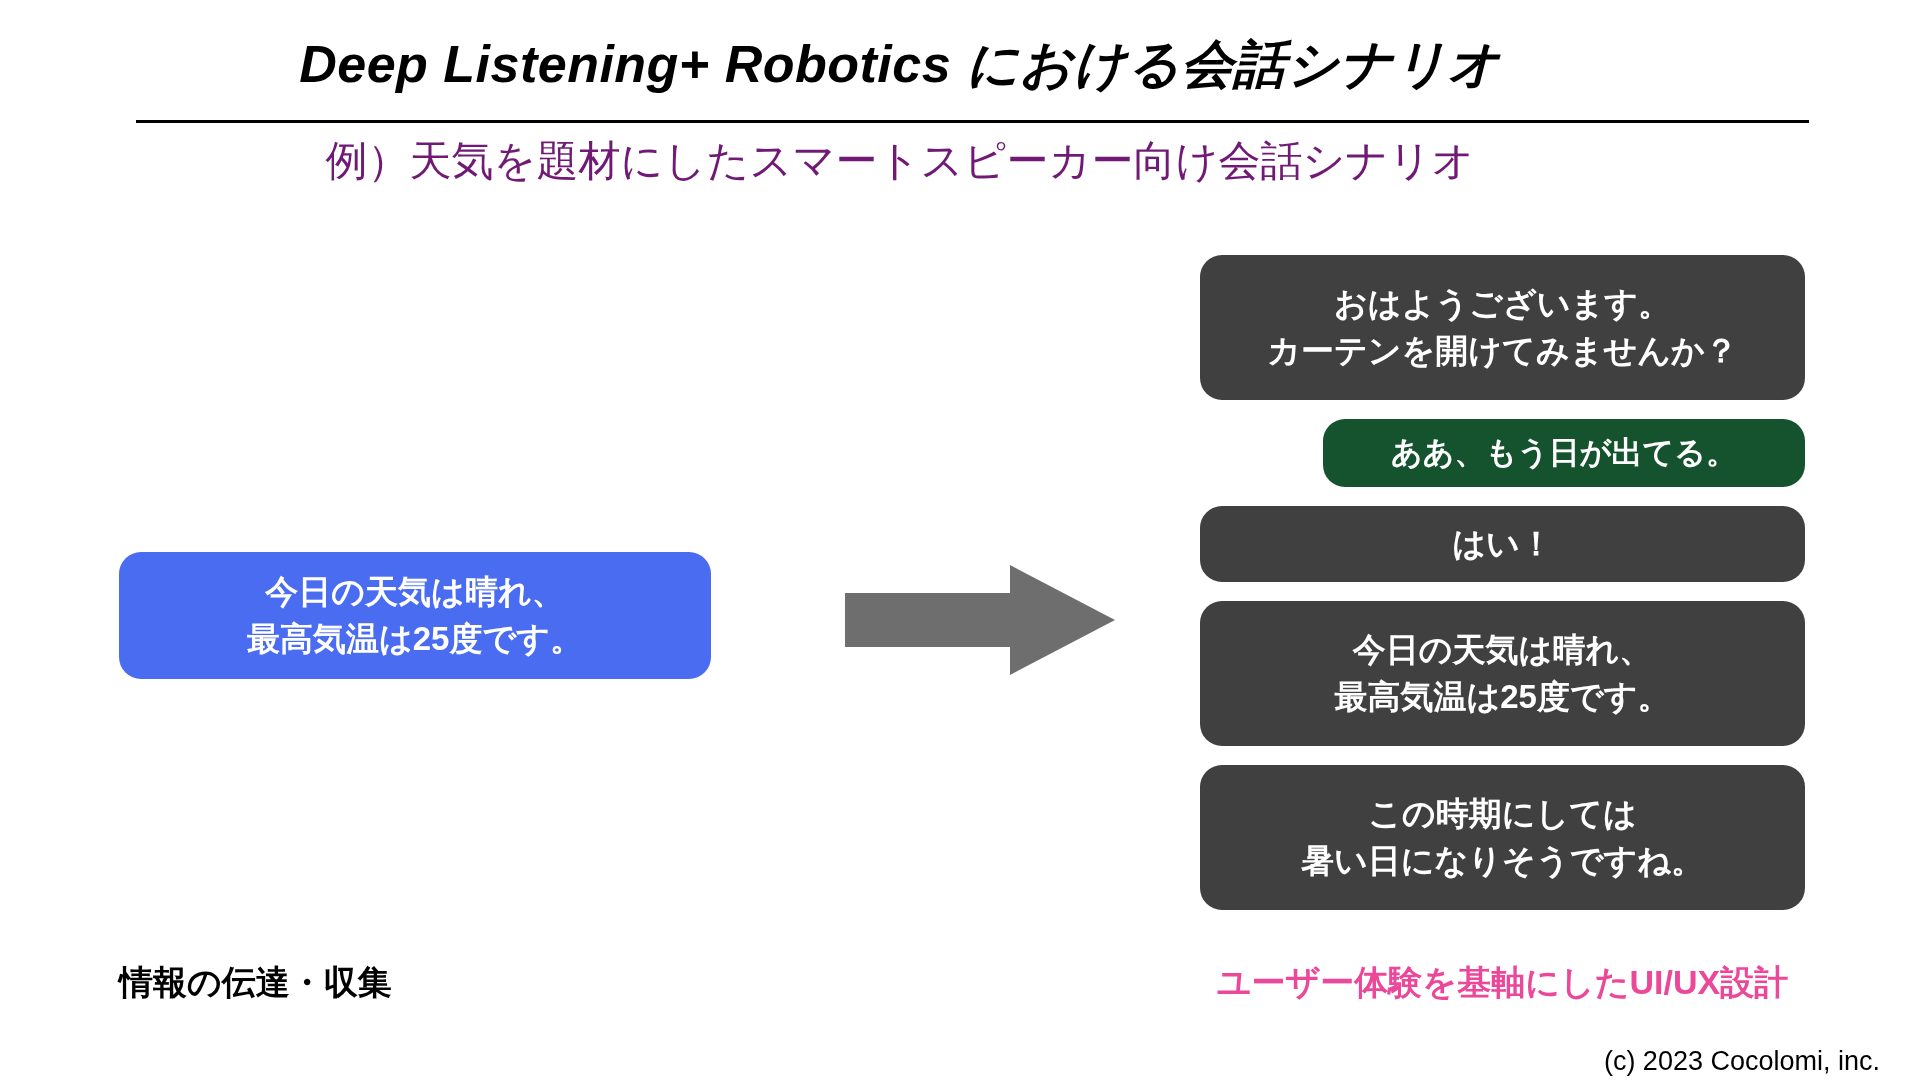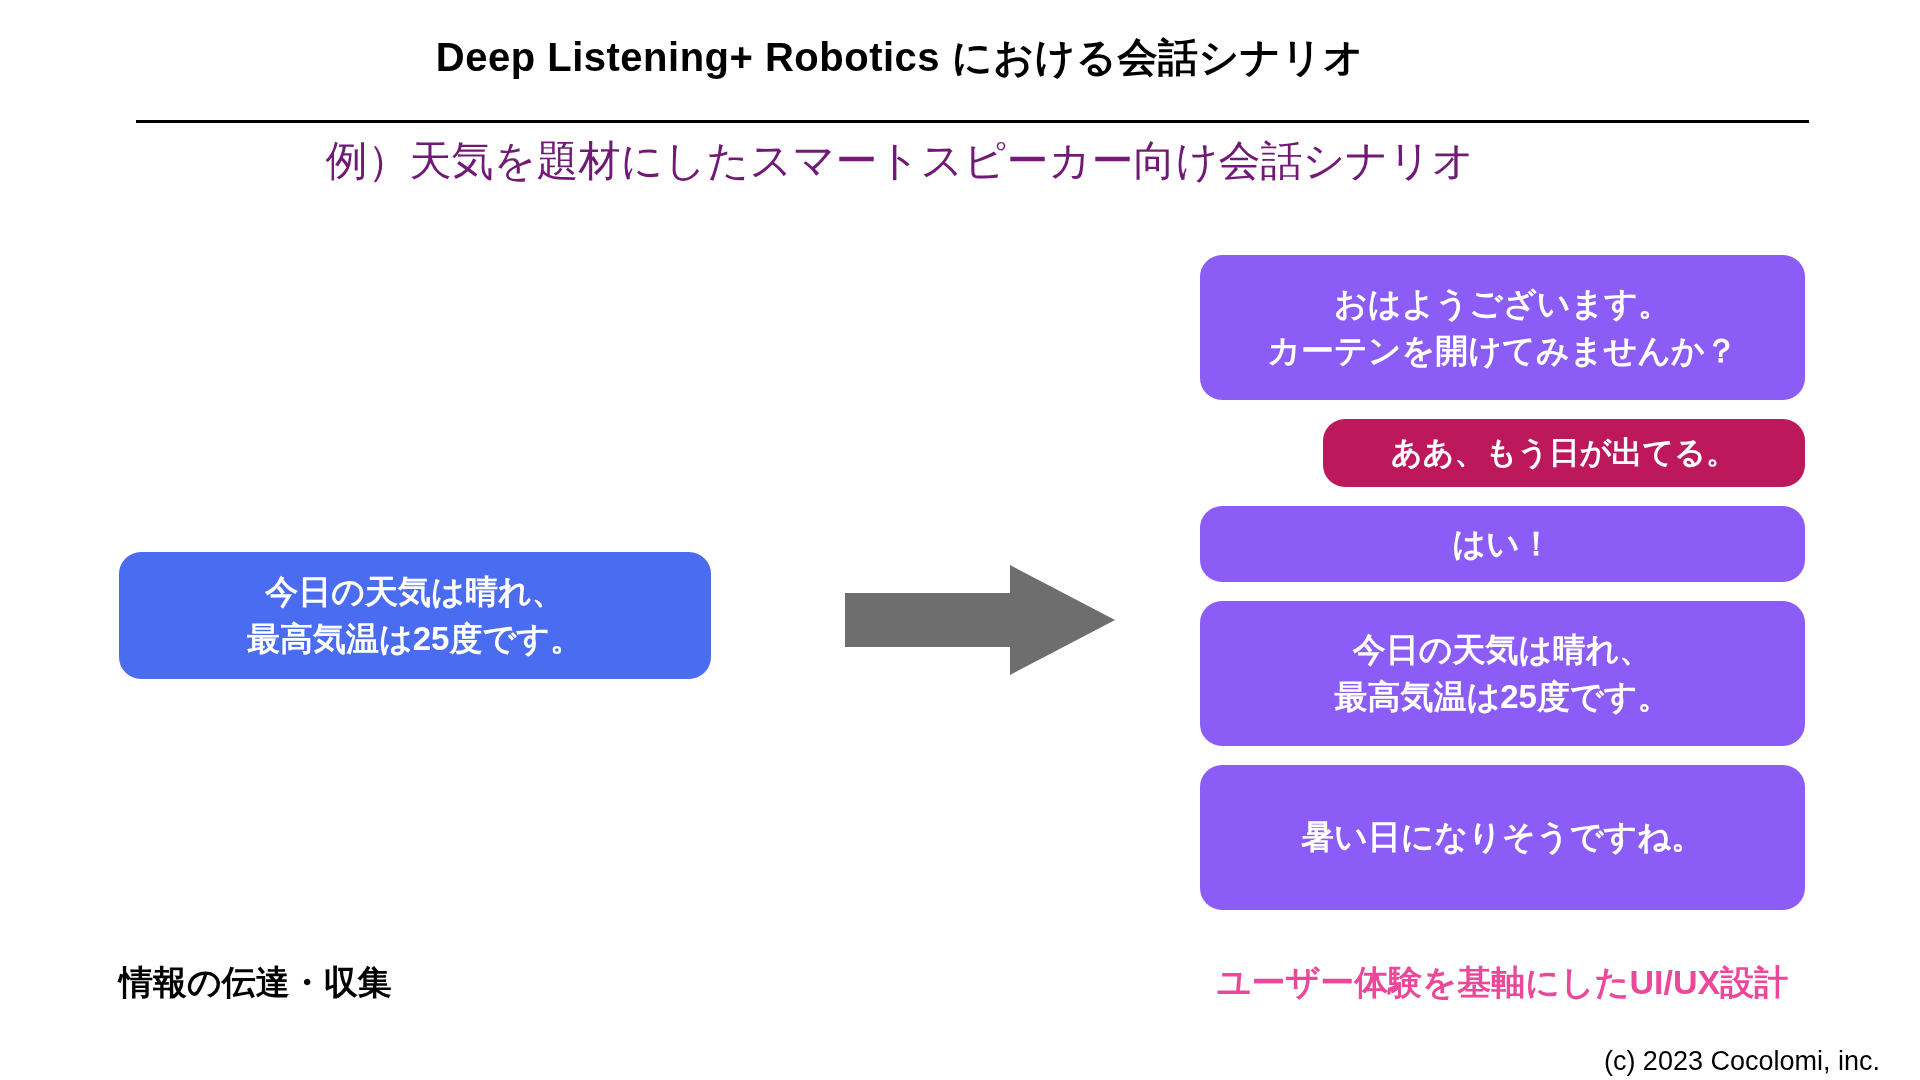--- a/index.html
+++ b/index.html
@@ -18,25 +18,26 @@
     -webkit-font-smoothing: antialiased;
   }
 
   
   .slide-title {
     position: absolute;
     left: 0;
     top: 30px;
     width: 1800px;
     text-align: center;
-    font-size: 40px;
+    font-size: 52px;
     font-weight: 700;
     letter-spacing: 0.5px;
     color: #000000;
     white-space: nowrap;
+    font-style: italic;
   }
   .title-rule {
     position: absolute;
     left: 136px;
     top: 120px;
     width: 1673px;
     height: 3px;
     background: #000000;
   }
   .slide-subtitle {
@@ -108,22 +109,22 @@
     align-items: center;
     justify-content: center;
     text-align: center;
     font-weight: 700;
     font-size: 33px;
     line-height: 1.42;
     margin-bottom: 19px;
   }
   .bubble .ln { display: block; }
 
-  .bubble.b-assistant { background: #8b5cf6; }
-  .bubble.b-user      { background: #be185d; }
+  .bubble.b-assistant { background: #404040; }
+  .bubble.b-user      { background: #14532d; }
 
   .bubble.size-2line { width: 605px; height: 145px; }
   .bubble.size-1line { width: 605px; height: 76px; }
   .bubble.size-user  { width: 482px; height: 68px; margin-left: 123px; font-size: 31px; }
 
   .right-caption {
     position: absolute;
     left: 1100px;
     top: 960px;
     width: 805px;
@@ -182,20 +183,21 @@
   <div class="bubble b-assistant size-1line">
     <span class="ln">はい！</span>
   </div>
 
   <div class="bubble b-assistant size-2line">
     <span class="ln">今日の天気は晴れ、</span>
     <span class="ln">最高気温は25度です。</span>
   </div>
 
   <div class="bubble b-assistant size-2line">
+    <span class="ln">この時期にしては</span>
     <span class="ln">暑い日になりそうですね。</span>
   </div>
 
 </div>
 
 <div class="right-caption">ユーザー体験を基軸にしたUI/UX設計</div>
 
 <div class="copyright">(c) 2023 Cocolomi, inc.</div>
 
 </body></html>

